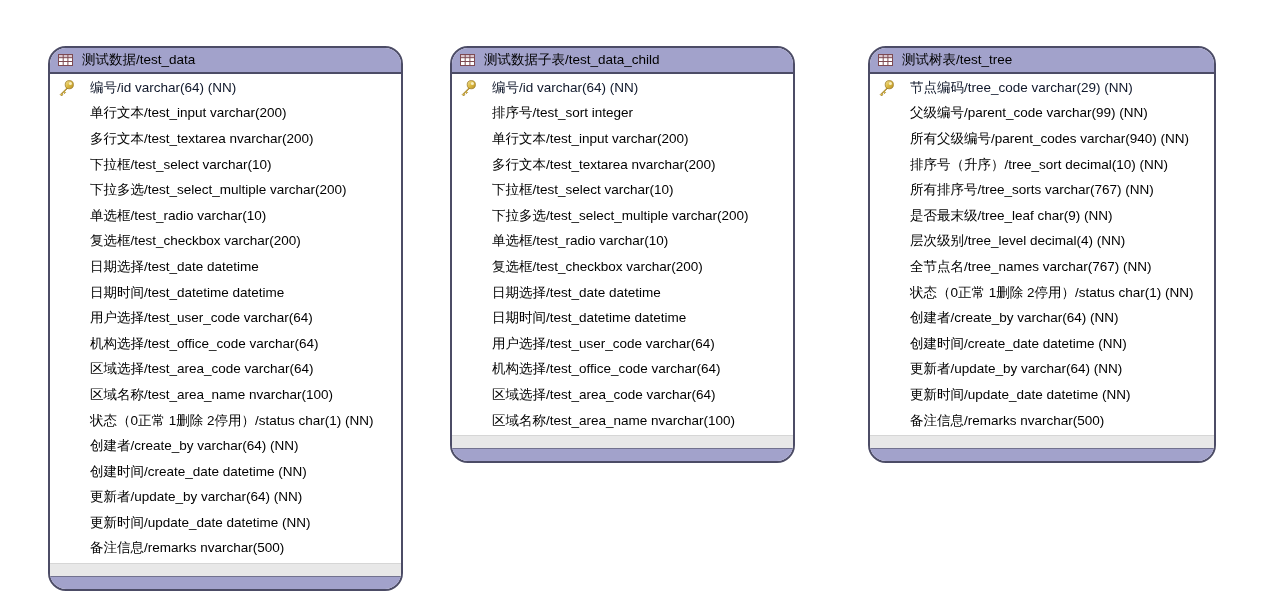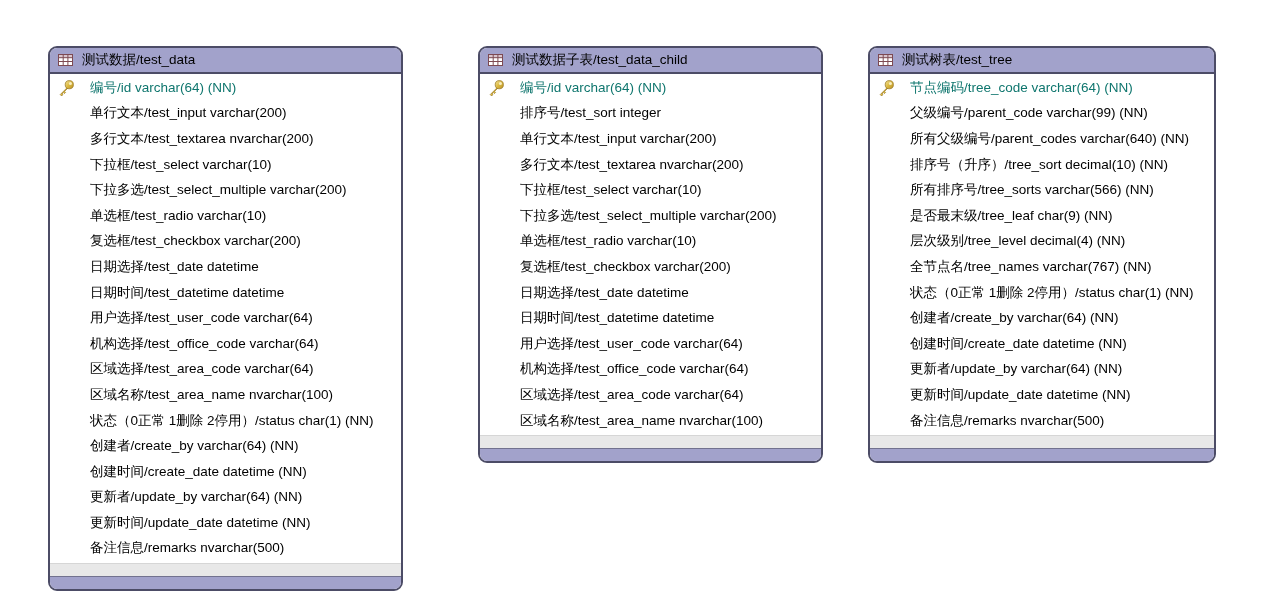--- a/index.html
+++ b/index.html
@@ -5,47 +5,47 @@
   html,body{margin:0;padding:0;}
   body{
     width:1271px;height:598px;position:relative;background:#ffffff;
     font-family:"Liberation Sans","DejaVu Sans",sans-serif;
     -webkit-font-smoothing:antialiased;
   }
   .entity{
     position:absolute;top:46px;
     box-sizing:border-box;
     border:2px solid #4c4c66;
-    border-radius:9px;
+    border-radius:18px;
     background:#ffffff;
     overflow:hidden;
     box-shadow:0 0 0 0 transparent;
   }
   .entity.t0{left:48px;width:355px;}
-  .entity.t1{left:478px;width:345px;}
+  .entity.t1{left:450px;width:345px;}
   .entity.t2{left:868px;width:348px;}
   .entity-header{
     height:24px;
     background:#a2a2cb;
     border-bottom:2px solid #4c4c66;
     display:flex;align-items:center;
     padding-left:8px;gap:9px;
     font-size:13.5px;color:#000;
     white-space:nowrap;
   }
   .entity-body{padding:1px 0 2px 0;}
   .row{
     position:relative;
     height:25.6px;
     display:flex;align-items:center;
     padding-left:40px;
     font-size:13.5px;color:#000;
     white-space:nowrap;
   }
-  .row.pk .col-label{color:#0f766e;}
+  .row.pk .col-label{color:#0f172a;}
   .pk-icon{
     position:absolute;left:7px;top:50%;
     transform:translateY(-50%);
     width:18px;height:18px;display:inline-flex;
   }
   .footer-strip{height:12px;background:#e8e8e8;border-top:1px solid #d6d6d6;}
   .footer-bar{height:12px;background:#a2a2cb;border-top:1px solid #72728f;}
   .tbl-icon{display:inline-flex;flex:0 0 auto;}
 </style>
 </head>
@@ -269,37 +269,37 @@
             <stop offset="0" stop-color="#f3e39a"></stop>
             <stop offset="0.5" stop-color="#dcb93f"></stop>
             <stop offset="1" stop-color="#b8902a"></stop>
           </linearGradient>
         </defs>
         <path d="M10.2 8.6 L3.2 15.6 L4.6 17 L6 15.6 L5.2 14.8 L6.4 13.6 L7.4 14.6 L8.6 13.4 L7.6 12.4 L11.8 8.2 Z" fill="url(#gold)" stroke="#8f6f1c" stroke-width="0.6"></path>
         <circle cx="12.3" cy="5.7" r="4.1" fill="url(#gold)" stroke="#8f6f1c" stroke-width="0.7"></circle>
         <circle cx="13.4" cy="4.6" r="1.5" fill="#f7eec0" stroke="none"></circle>
       </svg>
     </span>
-    <span class="col-label">节点编码/tree_code varchar(64) (NN)</span>
+    <span class="col-label">节点编码/tree_code varchar(29) (NN)</span>
   </div>
       <div class="row">
 
     <span class="col-label">父级编号/parent_code varchar(99) (NN)</span>
   </div>
       <div class="row">
 
-    <span class="col-label">所有父级编号/parent_codes varchar(640) (NN)</span>
+    <span class="col-label">所有父级编号/parent_codes varchar(940) (NN)</span>
   </div>
       <div class="row">
 
     <span class="col-label">排序号（升序）/tree_sort decimal(10) (NN)</span>
   </div>
       <div class="row">
 
-    <span class="col-label">所有排序号/tree_sorts varchar(566) (NN)</span>
+    <span class="col-label">所有排序号/tree_sorts varchar(767) (NN)</span>
   </div>
       <div class="row">
 
     <span class="col-label">是否最末级/tree_leaf char(9) (NN)</span>
   </div>
       <div class="row">
 
     <span class="col-label">层次级别/tree_level decimal(4) (NN)</span>
   </div>
       <div class="row">

